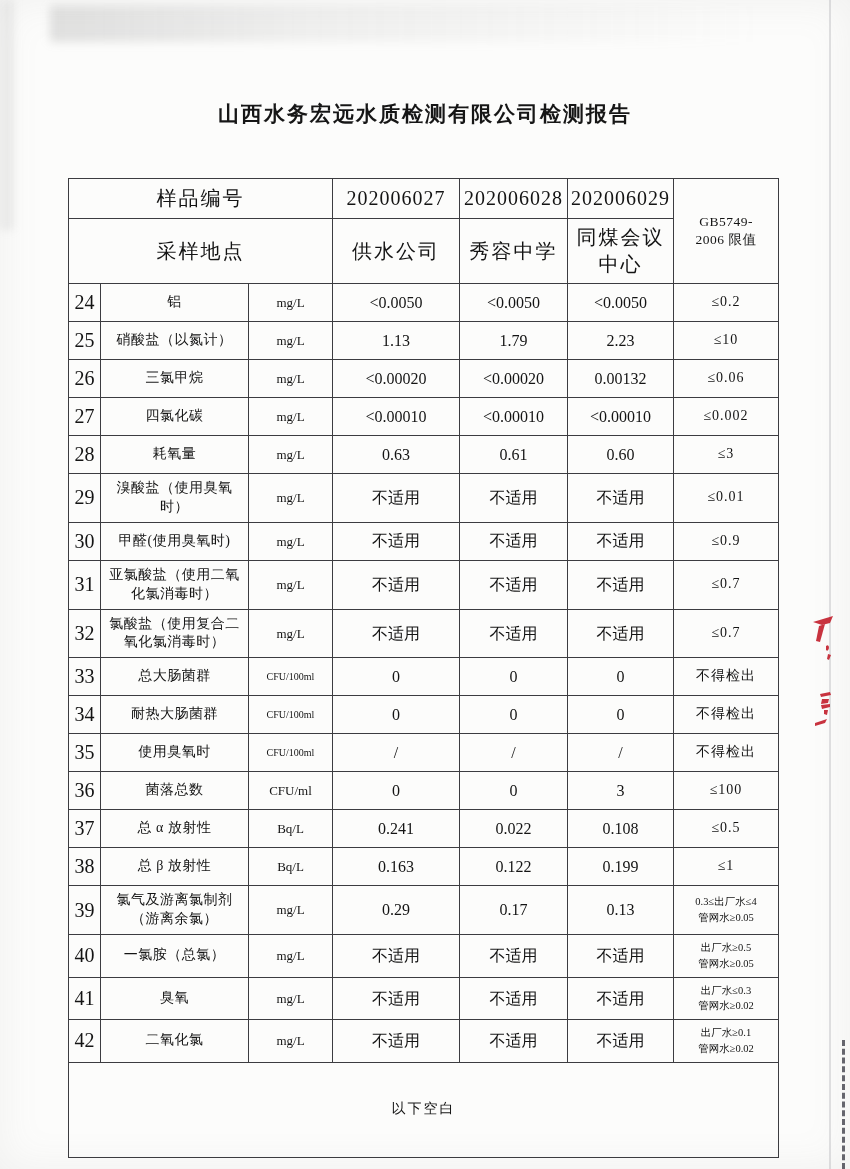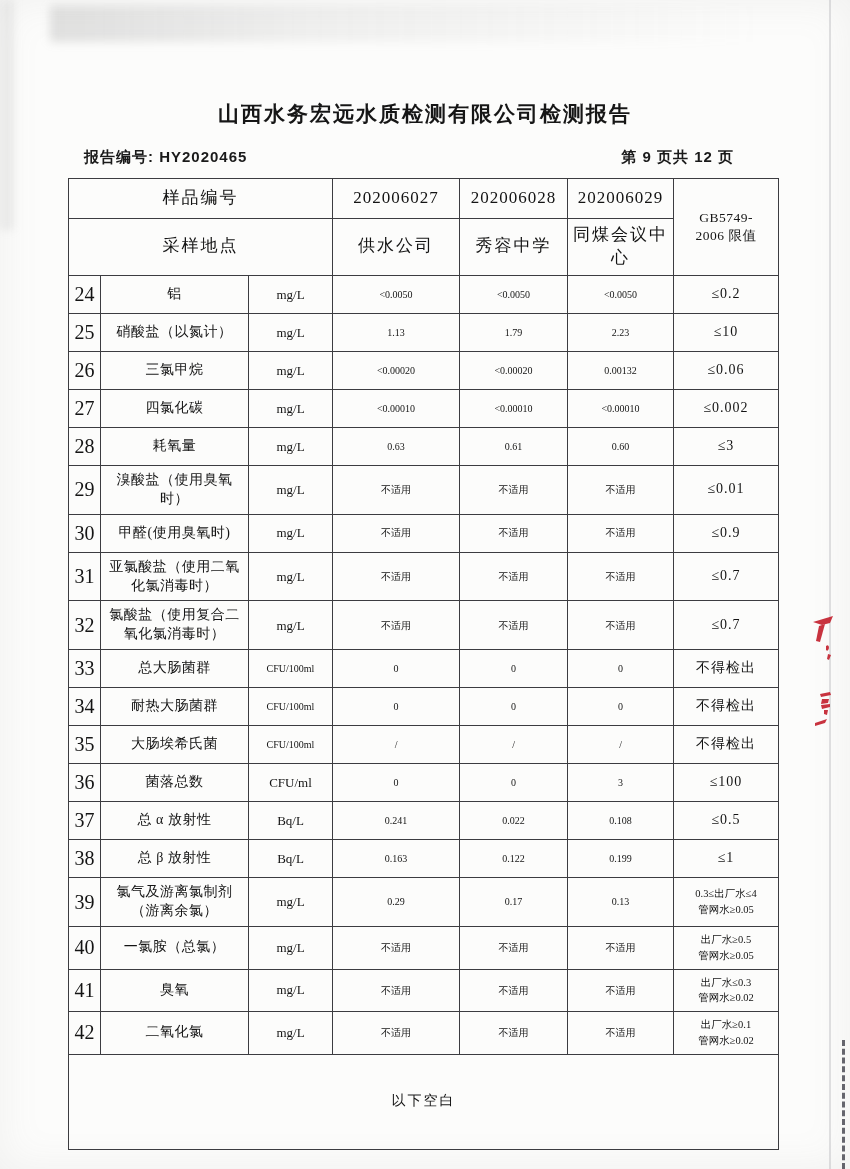--- a/index.html
+++ b/index.html
@@ -60,51 +60,47 @@
   }
   table.report th,table.report td{
     border:1.6px solid #3c3c40;
     text-align:center;
     vertical-align:middle;
     padding:5px 3px;
     font-weight:normal;
     line-height:1.35;
     overflow:hidden;
   }
-  thead th{height:29px;font-size:17px;letter-spacing:2px;}
+  thead th{height:29px;font-size:20px;letter-spacing:2px;}
   thead .sample-id{letter-spacing:1px;}
   td.c-no{font-size:20px;}
   td.c-name{text-align:left;padding-left:9px;padding-right:4px;letter-spacing:0.5px;}
   td.c-unit{font-size:13px;}
   td.c-unit.long{font-size:10px;letter-spacing:0;}
-  td.c-val{font-size:10px;}
+  td.c-val{font-size:16px;}
   td.c-limit{font-size:14px;letter-spacing:1px;}
   td.c-limit.small{font-size:10.5px;letter-spacing:0;line-height:1.5;}
   td.blank-cell{
     height:84px;text-align:left;vertical-align:top;
     padding:12px 0 0 18px;font-size:14px;letter-spacing:2px;
   }
   .limit-head{font-size:13.5px;letter-spacing:0.5px;line-height:2.2;margin-top:13px;}
 </style>
 </head>
 <body>
 
 <div class="page">
 
   <div class="smudge-top"></div>
   <div class="smudge-left"></div>
   <div class="edge-line"></div>
   <div class="edge-dash"></div>
 
   <div class="title">山西水务宏远水质检测有限公司检测报告</div>
 
-  <div class="meta">
-    <span>报告编号: HY2020465</span>
-    <span>第 9 页共 12 页</span>
-  </div>
 
   <table class="report">
     <colgroup>
       <col style="width:32px">
         <col style="width:148px">
         <col style="width:84px">
       <col style="width:127px">
         <col style="width:108px">
         <col style="width:106px">
       <col style="width:105px">
@@ -222,21 +218,21 @@
           <td class="c-no">34</td>
           <td class="c-name">耐热大肠菌群</td>
           <td class="c-unit long">CFU/100ml</td>
           <td class="c-val">0</td>
           <td class="c-val">0</td>
           <td class="c-val">0</td>
           <td class="c-limit">不得检出</td>
         </tr>
         <tr>
           <td class="c-no">35</td>
-          <td class="c-name">大肠埃希氏菌</td>
+          <td class="c-name">使用臭氧时</td>
           <td class="c-unit long">CFU/100ml</td>
           <td class="c-val">/</td>
           <td class="c-val">/</td>
           <td class="c-val">/</td>
           <td class="c-limit">不得检出</td>
         </tr>
         <tr>
           <td class="c-no">36</td>
           <td class="c-name">菌落总数</td>
           <td class="c-unit">CFU/ml</td>

